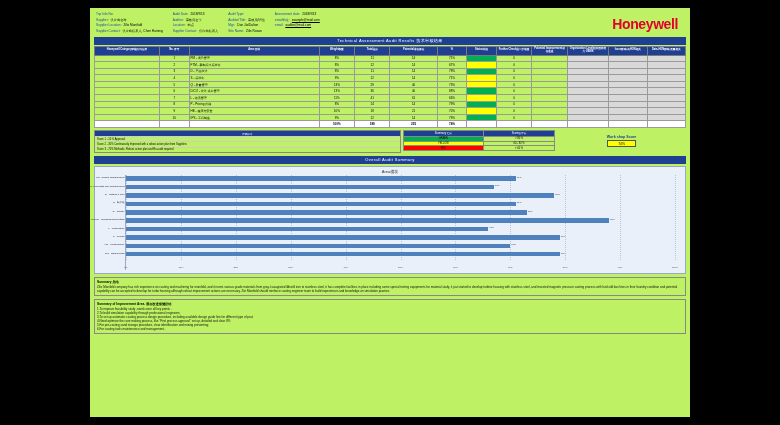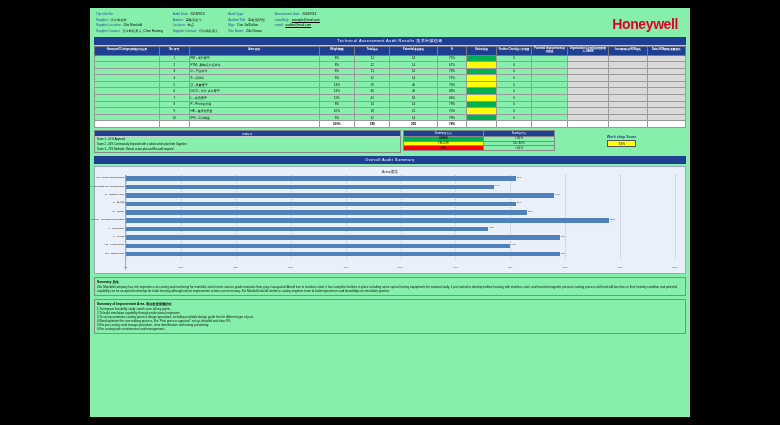--- a/index.html
+++ b/index.html
@@ -1,17 +1,17 @@
 <!DOCTYPE html>
 <html><head>
 <meta charset="utf-8">
 <style>
   html,body{margin:0;padding:0;background:#000;}
   body{width:780px;height:425px;overflow:hidden;font-family:"Liberation Sans",sans-serif;}
-  #sheet{position:absolute;left:90px;top:8px;width:600px;height:409px;background:#86efac;overflow:hidden;}
+  #sheet{position:absolute;left:90px;top:8px;width:600px;height:409px;background:#bef264;overflow:hidden;}
   .hdr{display:flex;justify-content:space-between;align-items:flex-start;padding:4px 6px 2px 6px;}
   .hdr-left{font-size:3.2px;line-height:1.45;color:#000;}
   .hdr-left .row{display:flex;gap:2px;}
   .hdr-left .lbl{color:#1f4e9c;white-space:nowrap;}
   .hdr-left .val{color:#000;white-space:nowrap;}
   .hdr-cols{display:flex;gap:10px;}
   .hdr-col{display:flex;flex-direction:column;gap:1px;}
   .link{color:#1155cc;text-decoration:underline;}
   .brand{color:#e4002b;font-weight:bold;font-size:14px;letter-spacing:-0.4px;padding-right:6px;padding-top:4px;}
   .band{background:#1f3f93;color:#fff;text-align:center;font-size:4px;padding:1.5px 0;letter-spacing:.4px;margin:1px 4px;}

